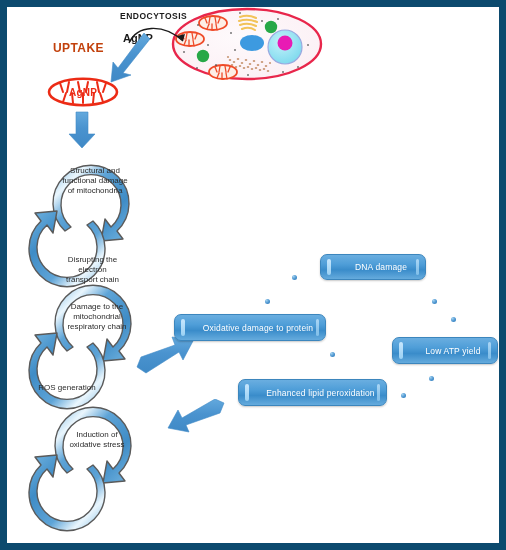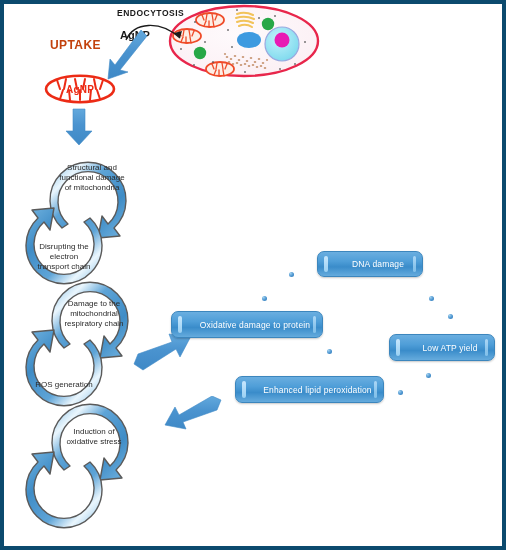--- a/index.html
+++ b/index.html
@@ -6,21 +6,21 @@
   html,body{margin:0;padding:0;background:#ffffff;}
   body{
     font-family:"Liberation Sans", sans-serif;
     -webkit-font-smoothing:antialiased;
   }
   #figure{
     position:relative;
     width:506px;
     height:550px;
     background:#ffffff;
-    border:4px solid #0c4a6e;
+    border:7px solid #0c4a6e;
     box-sizing:border-box;
     overflow:hidden;
   }
 
   
   .abs{position:absolute;}
 
   
   .lbl-uptake{
     left:46px; top:34px;
@@ -282,21 +282,21 @@
     </span>
   </div>
 
   <div class="abs ring" style="left:8px; top:196px;">
     <svg width="104" height="104" viewBox="0 0 104 104">
       <g transform="rotate(180 52 52)">
         <path d="M26 86 A38 38 0 1 1 78 86 L84 94 L62 96 L66 74 L72 82 A30 30 0 1 0 32 82 Z" fill="url(#ringGrad)" stroke="#5a5a5a" stroke-width="1.4" stroke-linejoin="round"></path>
       </g>
     </svg>
   </div>
-  <div class="ring-label" style="left:8px; top:232px; width:104px; height:42px;">
+  <div class="ring-label" style="left:8px; top:242px; width:104px; height:42px;justify-content:flex-end;">
     <span>
       <span>Disrupting the</span><br>
       <span>electron</span><br>
       <span>transport chain</span>
     </span>
   </div>
 
   <div class="abs ring" style="left:34px; top:258px;">
     <svg width="104" height="104" viewBox="0 0 104 104">
       <path d="M26 86 A38 38 0 1 1 78 86 L84 94 L62 96 L66 74 L72 82 A30 30 0 1 0 32 82 Z" fill="url(#ringGrad)" stroke="#5a5a5a" stroke-width="1.4" stroke-linejoin="round"></path>

